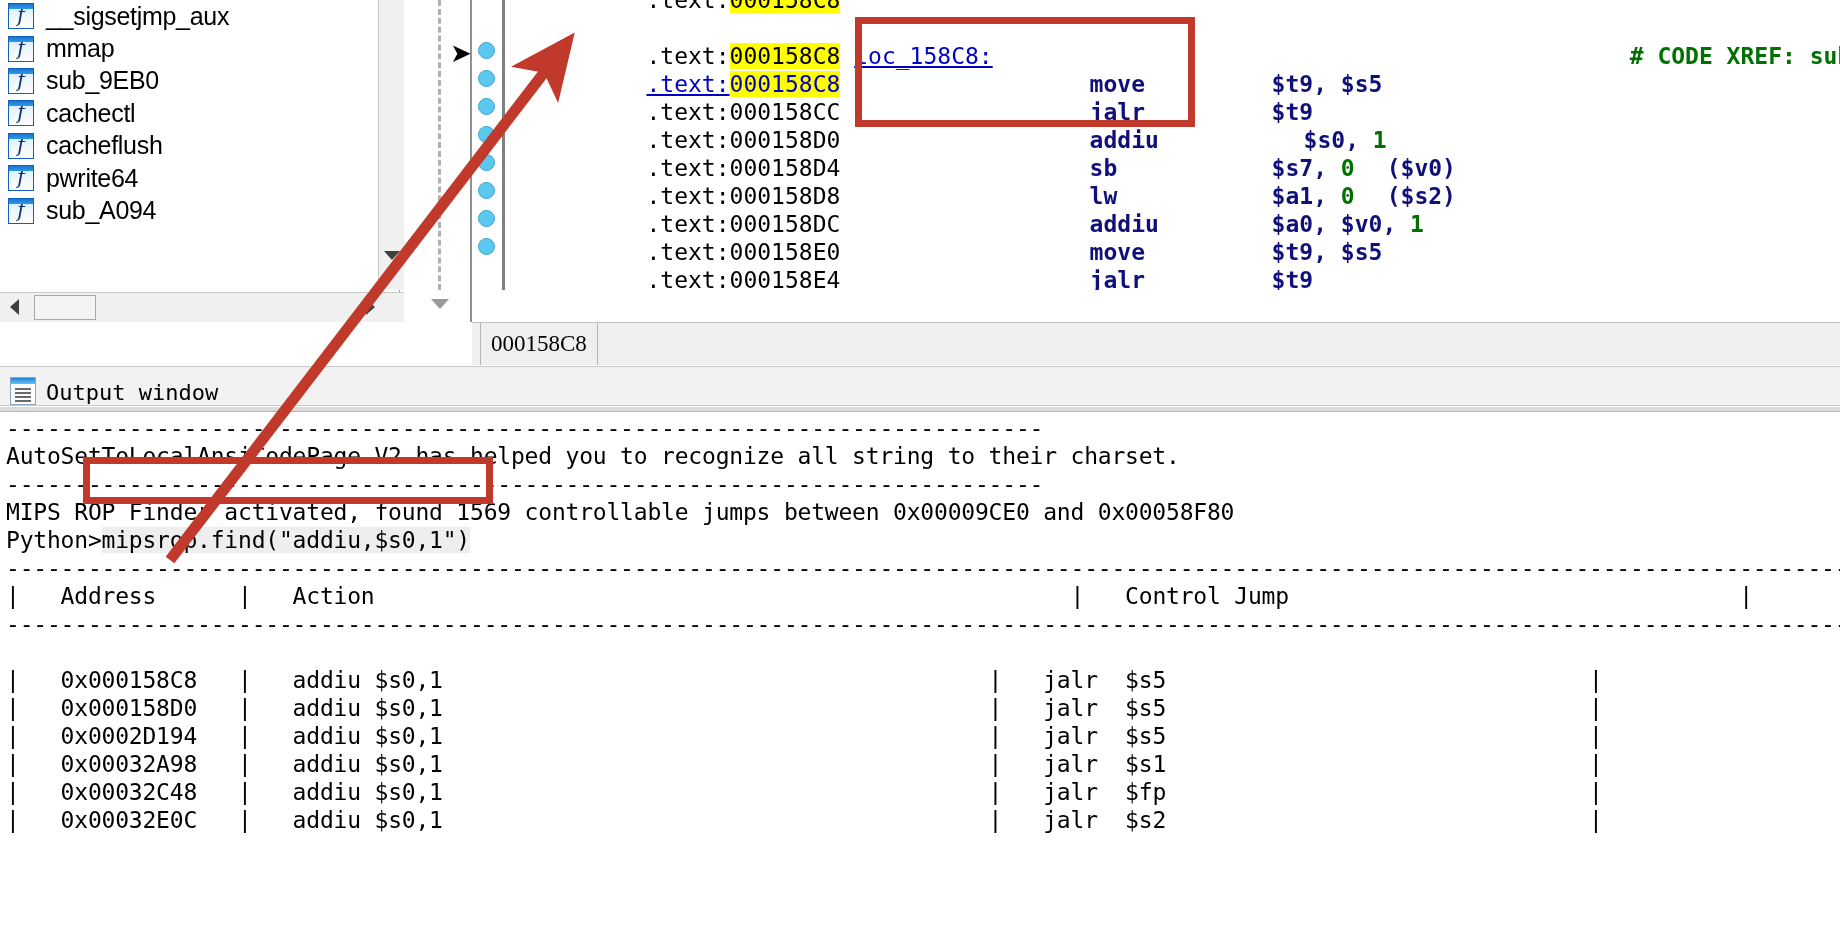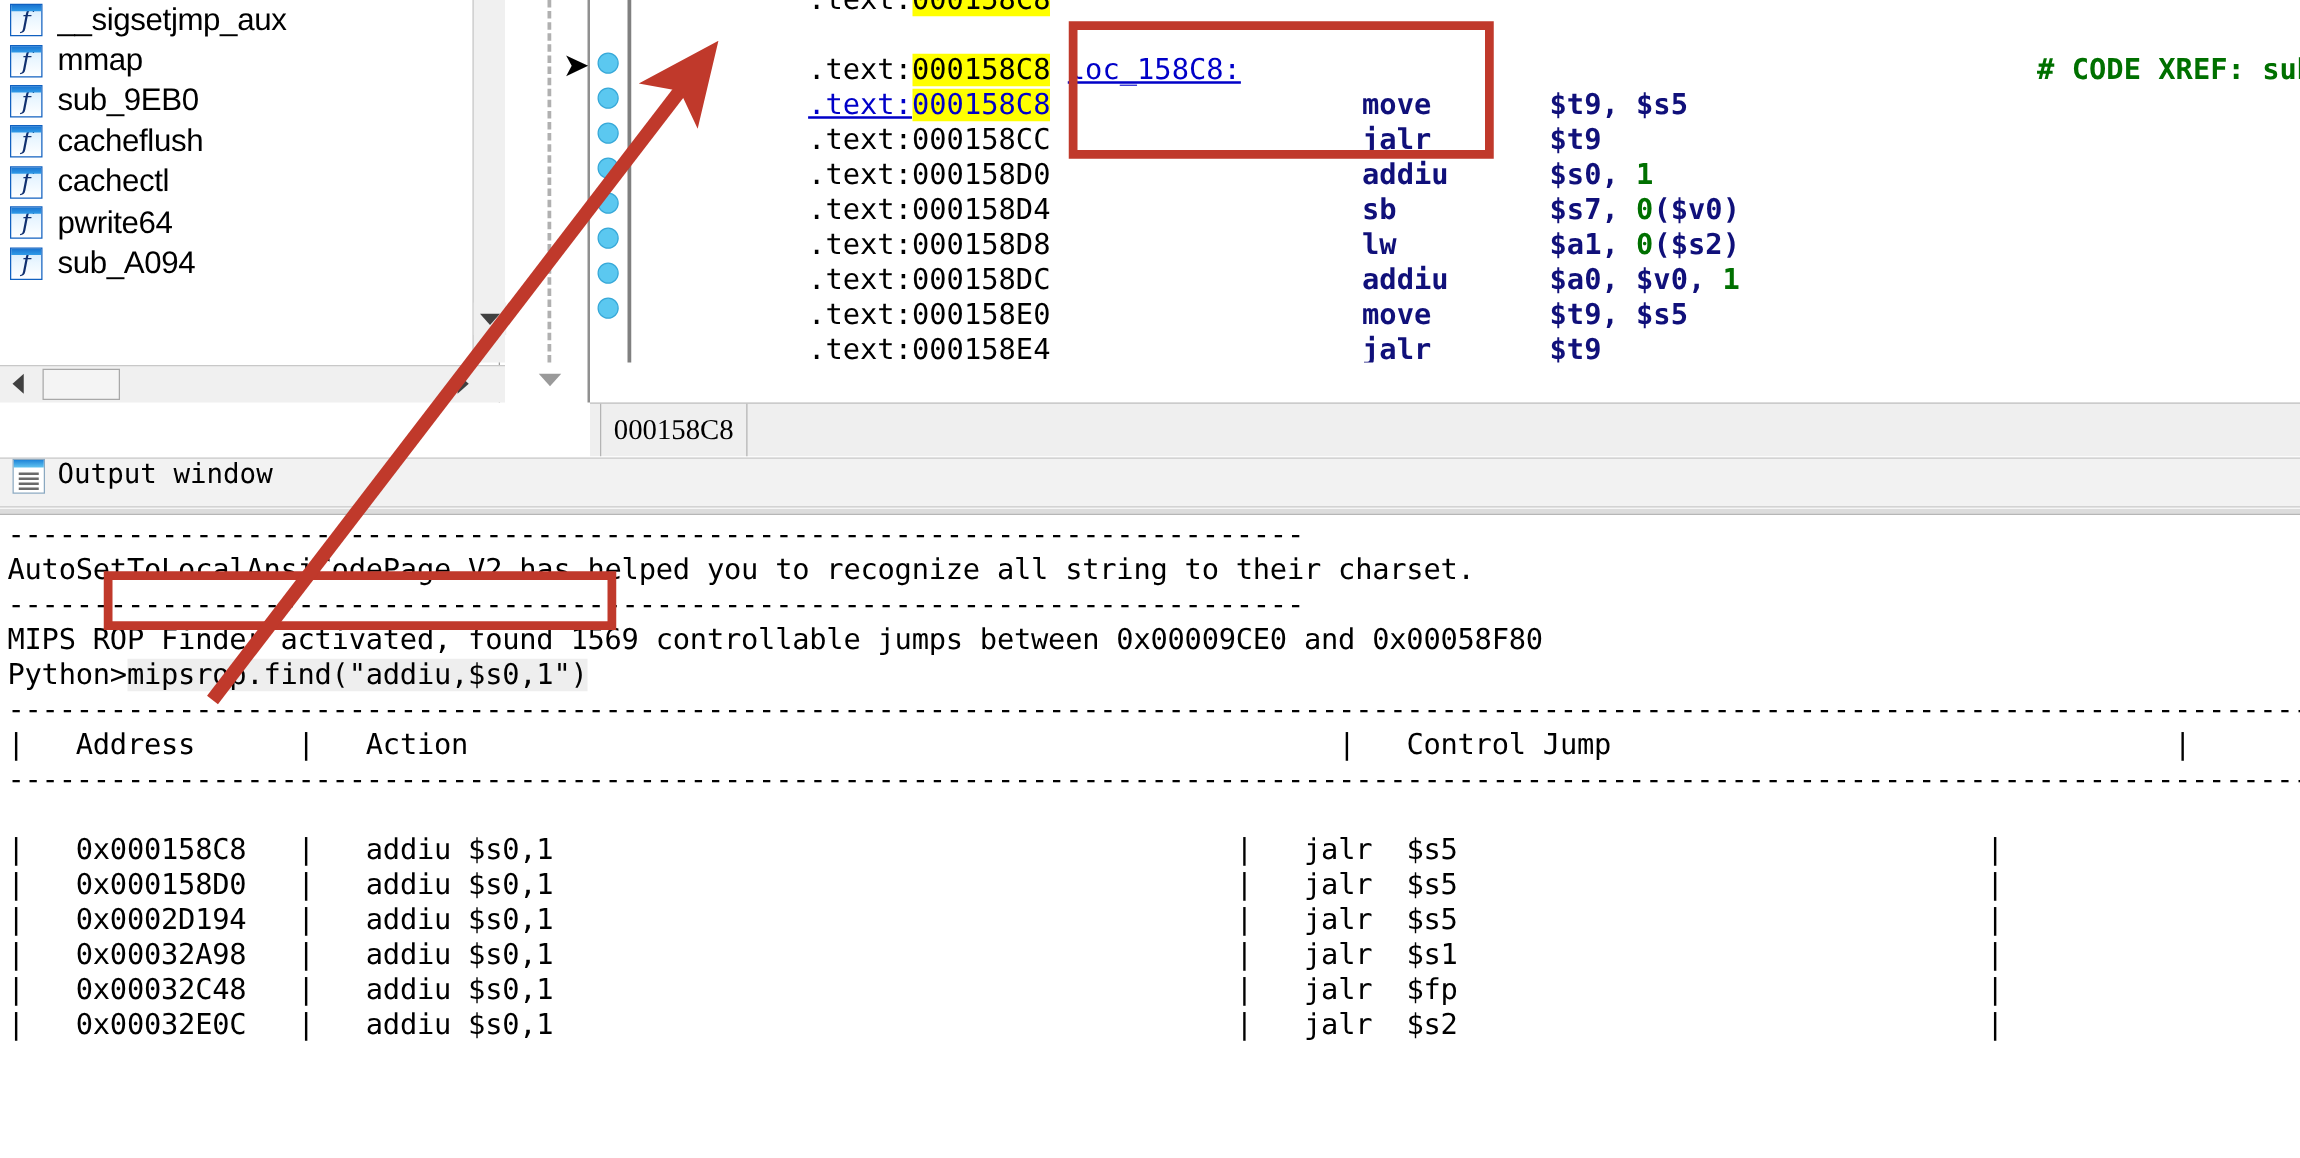--- a/index.html
+++ b/index.html
@@ -111,42 +111,42 @@
   }
   .dline {
     height:28px; line-height:28px; white-space:pre;
     font-family:"DejaVu Sans Mono", monospace; font-size:23px; letter-spacing:0px;
   }
   .seg { color:#000; }
   .seg-blue { color:#0000c8; }
   .addr-hl { background:#ffff00; }
   .loclbl { color:#0000c8; text-decoration:underline; }
   .mn { color:#10107a; font-weight:bold; }
-  .op { color:#10107a; font-weight:bold; }
+  .op { color:#10107a; font-weight:bold;margin-left:32px; }
   .num { color:#007000; font-weight:bold; }
   .xref { color:#007000; font-weight:bold; }
   .col-mn { display:inline-block; width:150px; }
 
   
   .dis-status {
     position:absolute; left:0; top:322px; width:1370px; height:43px;
     background:#efefef; border-top:1px solid #c0c0c0;
     display:flex; align-items:center;
     font-family:"Liberation Serif", serif; font-size:23px; color:#000;
   }
   .dsx { padding:0 10px; height:100%; display:flex; align-items:center;
          border-right:1px solid #b4b4b4; white-space:nowrap; }
   .dsx:first-child { border-left:1px solid #b4b4b4; margin-left:8px; }
 
   
   .outwin { position:absolute; left:0; top:366px; width:1840px; height:560px; background:#fff; }
   .ow-title {
     position:absolute; left:0; top:0; width:1840px; height:40px;
     background:#f2f2f2; border-top:1px solid #c9c9c9; border-bottom:1px solid #c9c9c9;
-    display:flex; align-items:flex-start; padding-left:10px;
+    display:flex; align-items:flex-end; padding-left:10px;
   }
   .ow-icon {
     width:26px; height:28px; margin-right:10px; position:relative;
     border:1px solid #8aa8c0; background:#ffffff;
   }
   .ow-icon::after {
     content:""; position:absolute; left:0; top:0; width:100%; height:6px;
     background:linear-gradient(#1e84d8,#62c4f0);
   }
   .ow-icon i {
@@ -192,25 +192,25 @@
         <div class="func-row">
           <span class="fn-icon"></span>
           <span class="func-label">mmap</span>
         </div>
         <div class="func-row">
           <span class="fn-icon"></span>
           <span class="func-label">sub_9EB0</span>
         </div>
         <div class="func-row">
           <span class="fn-icon"></span>
+          <span class="func-label">cachectl</span>
+        </div>
+        <div class="func-row">
+          <span class="fn-icon"></span>
           <span class="func-label">cacheflush</span>
-        </div>
-        <div class="func-row">
-          <span class="fn-icon"></span>
-          <span class="func-label">cachectl</span>
         </div>
         <div class="func-row">
           <span class="fn-icon"></span>
           <span class="func-label">pwrite64</span>
         </div>
         <div class="func-row">
           <span class="fn-icon"></span>
           <span class="func-label">sub_A094</span>
         </div>
       </div>

